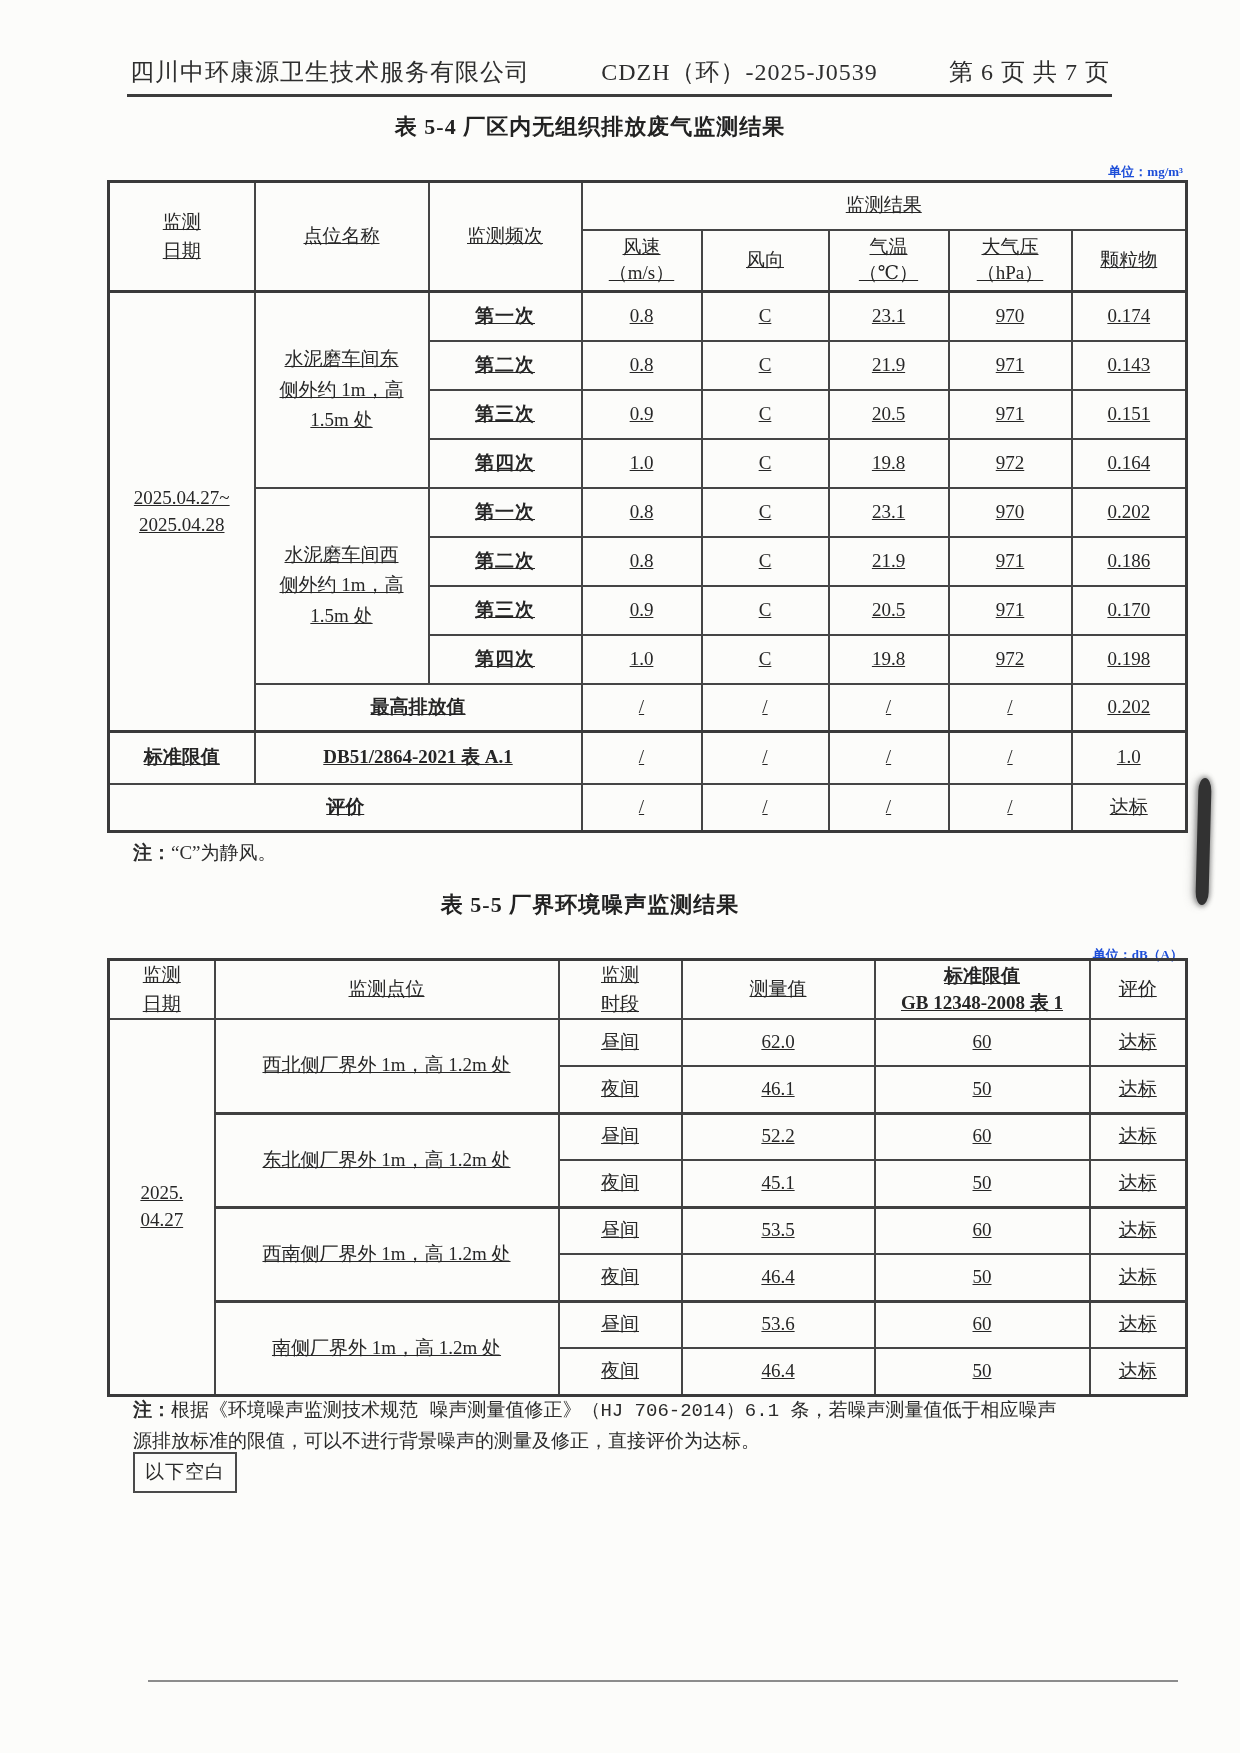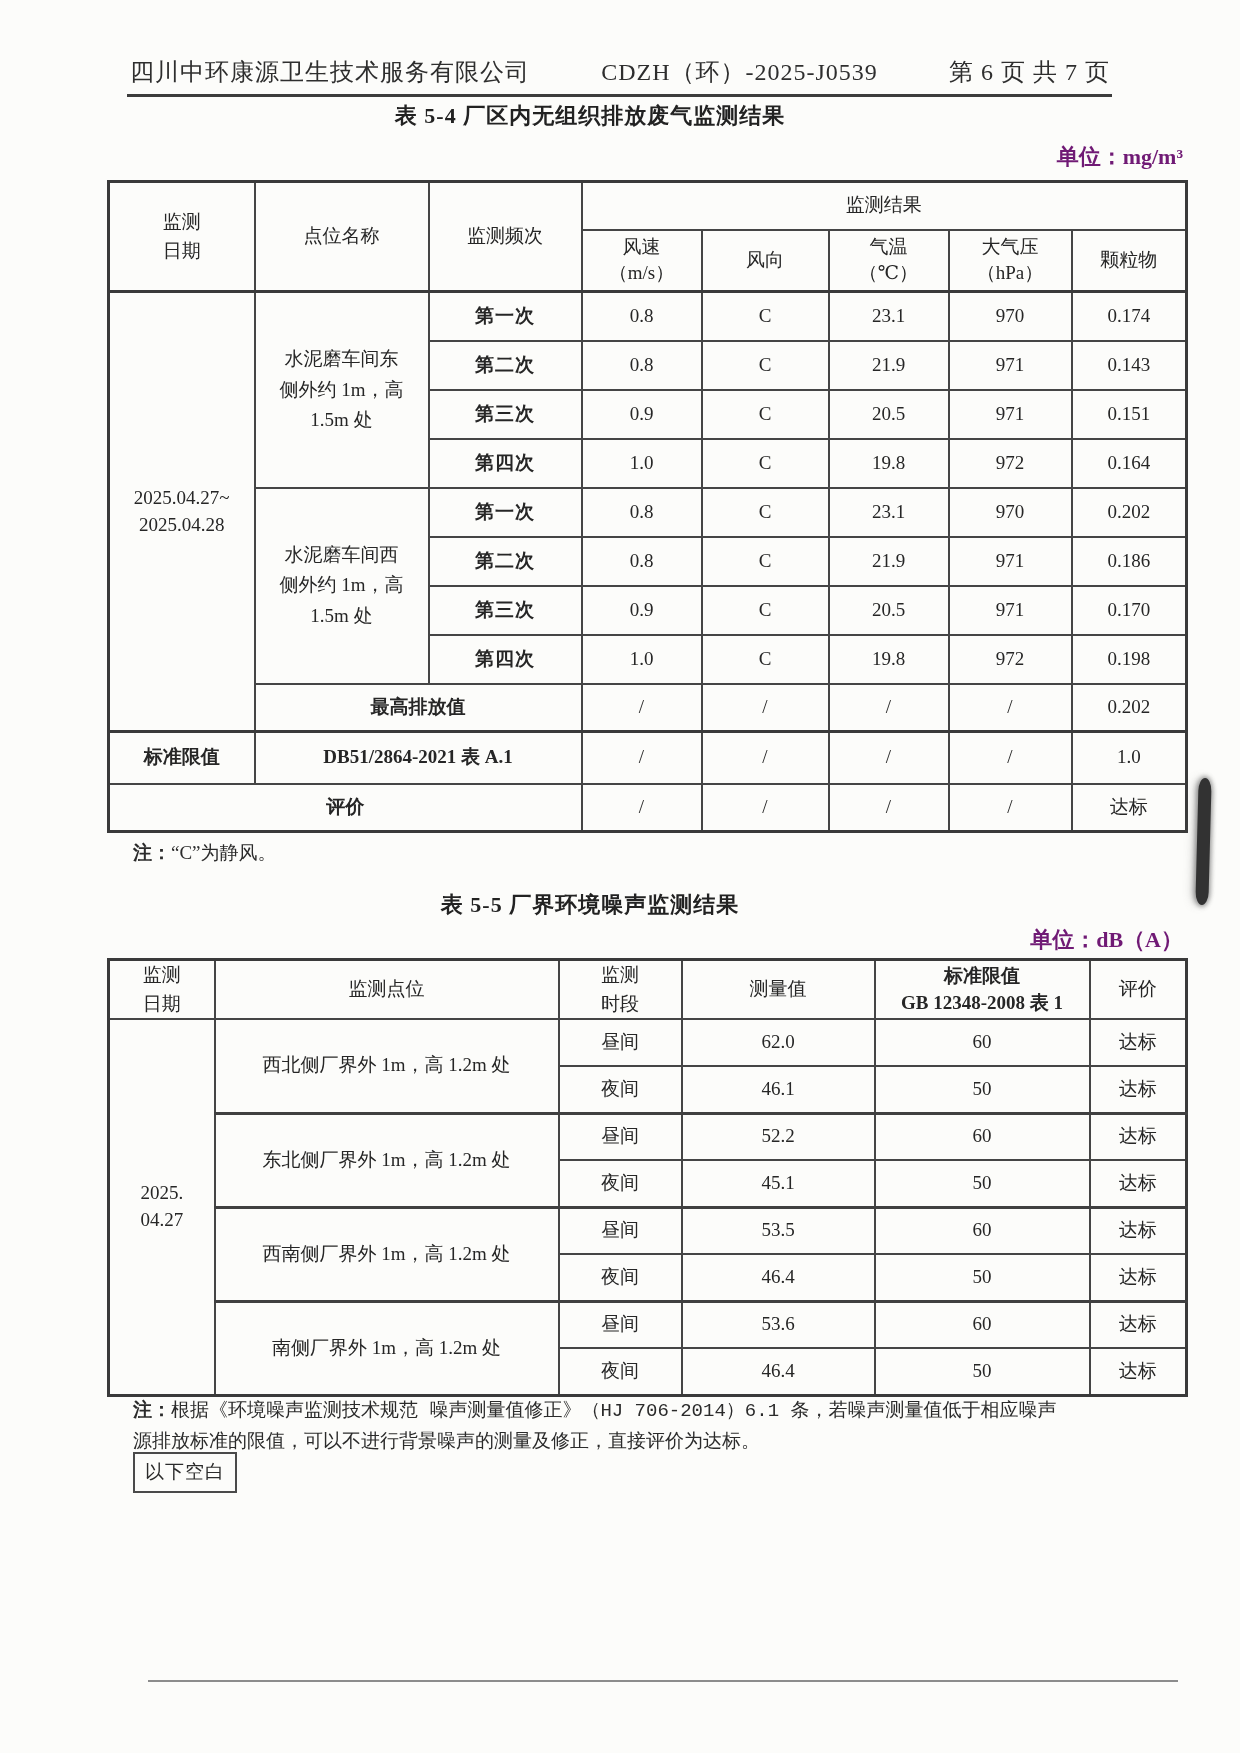--- a/index.html
+++ b/index.html
@@ -20,30 +20,30 @@
   }
   .header-rule{
     position:absolute;top:94px;left:127px;width:985px;
     border-top:3px solid #3c3c3c;
   }
   
   .tbl-title{
     position:absolute;left:0;width:1180px;text-align:center;
     font-size:22px;font-weight:bold;letter-spacing:1px;color:#222;
   }
-  .t1-title{top:101px;}
+  .t1-title{top:112px;}
   .t2-title{top:890px;}
   .unit{
     position:absolute;left:0;width:1183px;text-align:right;
-    font-size:22px;font-weight:bold;color:#701a75;
+    font-size:13px;font-weight:bold;color:#1d4ed8;margin-top:21px;
   }
   .u1{top:142px;}
   .u2{top:925px;}
   
-  table{border-collapse:collapse;table-layout:fixed;position:absolute;left:107px;}
+  table{border-collapse:collapse;table-layout:fixed;position:absolute;left:107px;text-decoration:underline;}
   td{
     border:2px solid #454545;
     text-align:center;vertical-align:middle;
     font-size:19px;line-height:1.4;color:#262626;
     padding:0 4px;overflow:hidden;
   }
   .t1{top:180px;width:1078px;border:3px solid #3a3a3a;}
   .t2{top:958px;width:1078px;border:3px solid #3a3a3a;}
   .t1 tr.h1{height:48px;}
   .t1 tr.h2{height:62px;padding-left:33px;}

